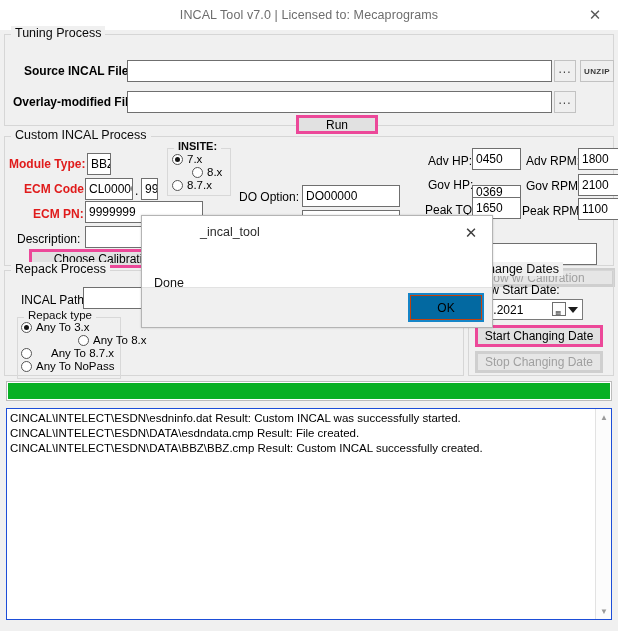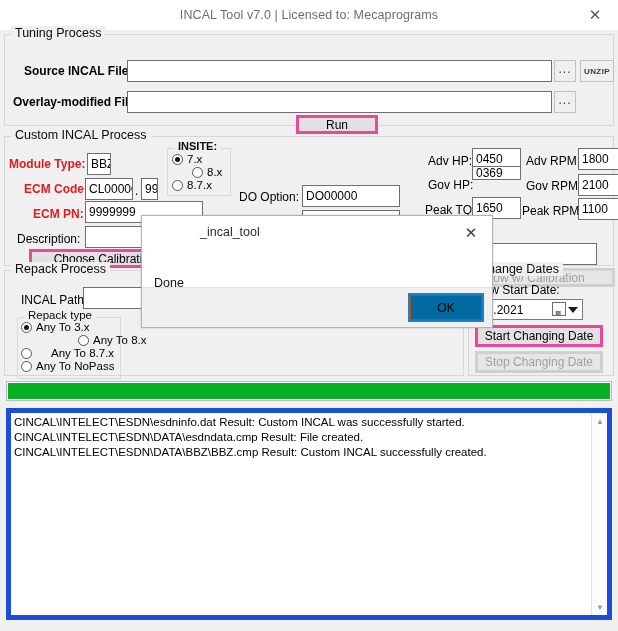--- a/index.html
+++ b/index.html
@@ -89,21 +89,21 @@
   
   .progress{
     position:absolute; left:6px; top:351px; width:606px; height:20px;
     background:#ffffff; border:1px solid #bcbcbc; padding:1px;
   }
   .progress .fill{ width:100%; height:100%; background:#08b024; }
 
   
   .logwrap{
     position:absolute; left:6px; top:378px; width:606px; height:212px;
-    background:#ffffff; border:5px solid #1d4ed8;
+    background:#ffffff; border:1px solid #1d4ed8;
   }
   .logtext{
     position:absolute; left:3px; top:2px; right:18px;
     font-family:"Liberation Sans", sans-serif; font-size:11.5px;
     line-height:15px; color:#000; white-space:pre;
   }
   .vscroll{
     position:absolute; right:0; top:0; width:16px; bottom:0;
     background:#fcfcfc; border-left:1px solid #e2e2e2;
   }
@@ -238,21 +238,21 @@
 
     <div class="lbl" style="left:237px; top:103px;">FR Option:</div>
     <div class="tb" style="left:297px; top:98px; width:98px; height:22px;">FR00000</div>
 
     <div class="lbl" style="left:423px; top:17px;">Adv HP:</div>
     <div class="tb" style="left:467px; top:11px; width:49px; height:22px;">0450</div>
     <div class="lbl" style="left:521px; top:17px;">Adv RPM:</div>
     <div class="tb" style="left:573px; top:11px; width:41px; height:22px;">1800</div>
 
     <div class="lbl" style="left:423px; top:41px;">Gov HP:</div>
-    <div class="tb" style="left:467px; top:29px; width:49px; height:14px;">0369</div>
+    <div class="tb" style="left:467px; top:48px; width:49px; height:14px;">0369</div>
     <div class="lbl" style="left:521px; top:42px;">Gov RPM:</div>
     <div class="tb" style="left:573px; top:37px; width:41px; height:22px;">2100</div>
 
     <div class="lbl" style="left:420px; top:66px;">Peak TQ:</div>
     <div class="tb" style="left:467px; top:60px; width:49px; height:22px;">1650</div>
     <div class="lbl" style="left:517px; top:67px;">Peak RPM:</div>
     <div class="tb" style="left:573px; top:61px; width:41px; height:22px;">1100</div>
 
     <div class="tb" style="left:410px; top:106px; width:182px; height:22px;">XTA15-E10</div>
 

